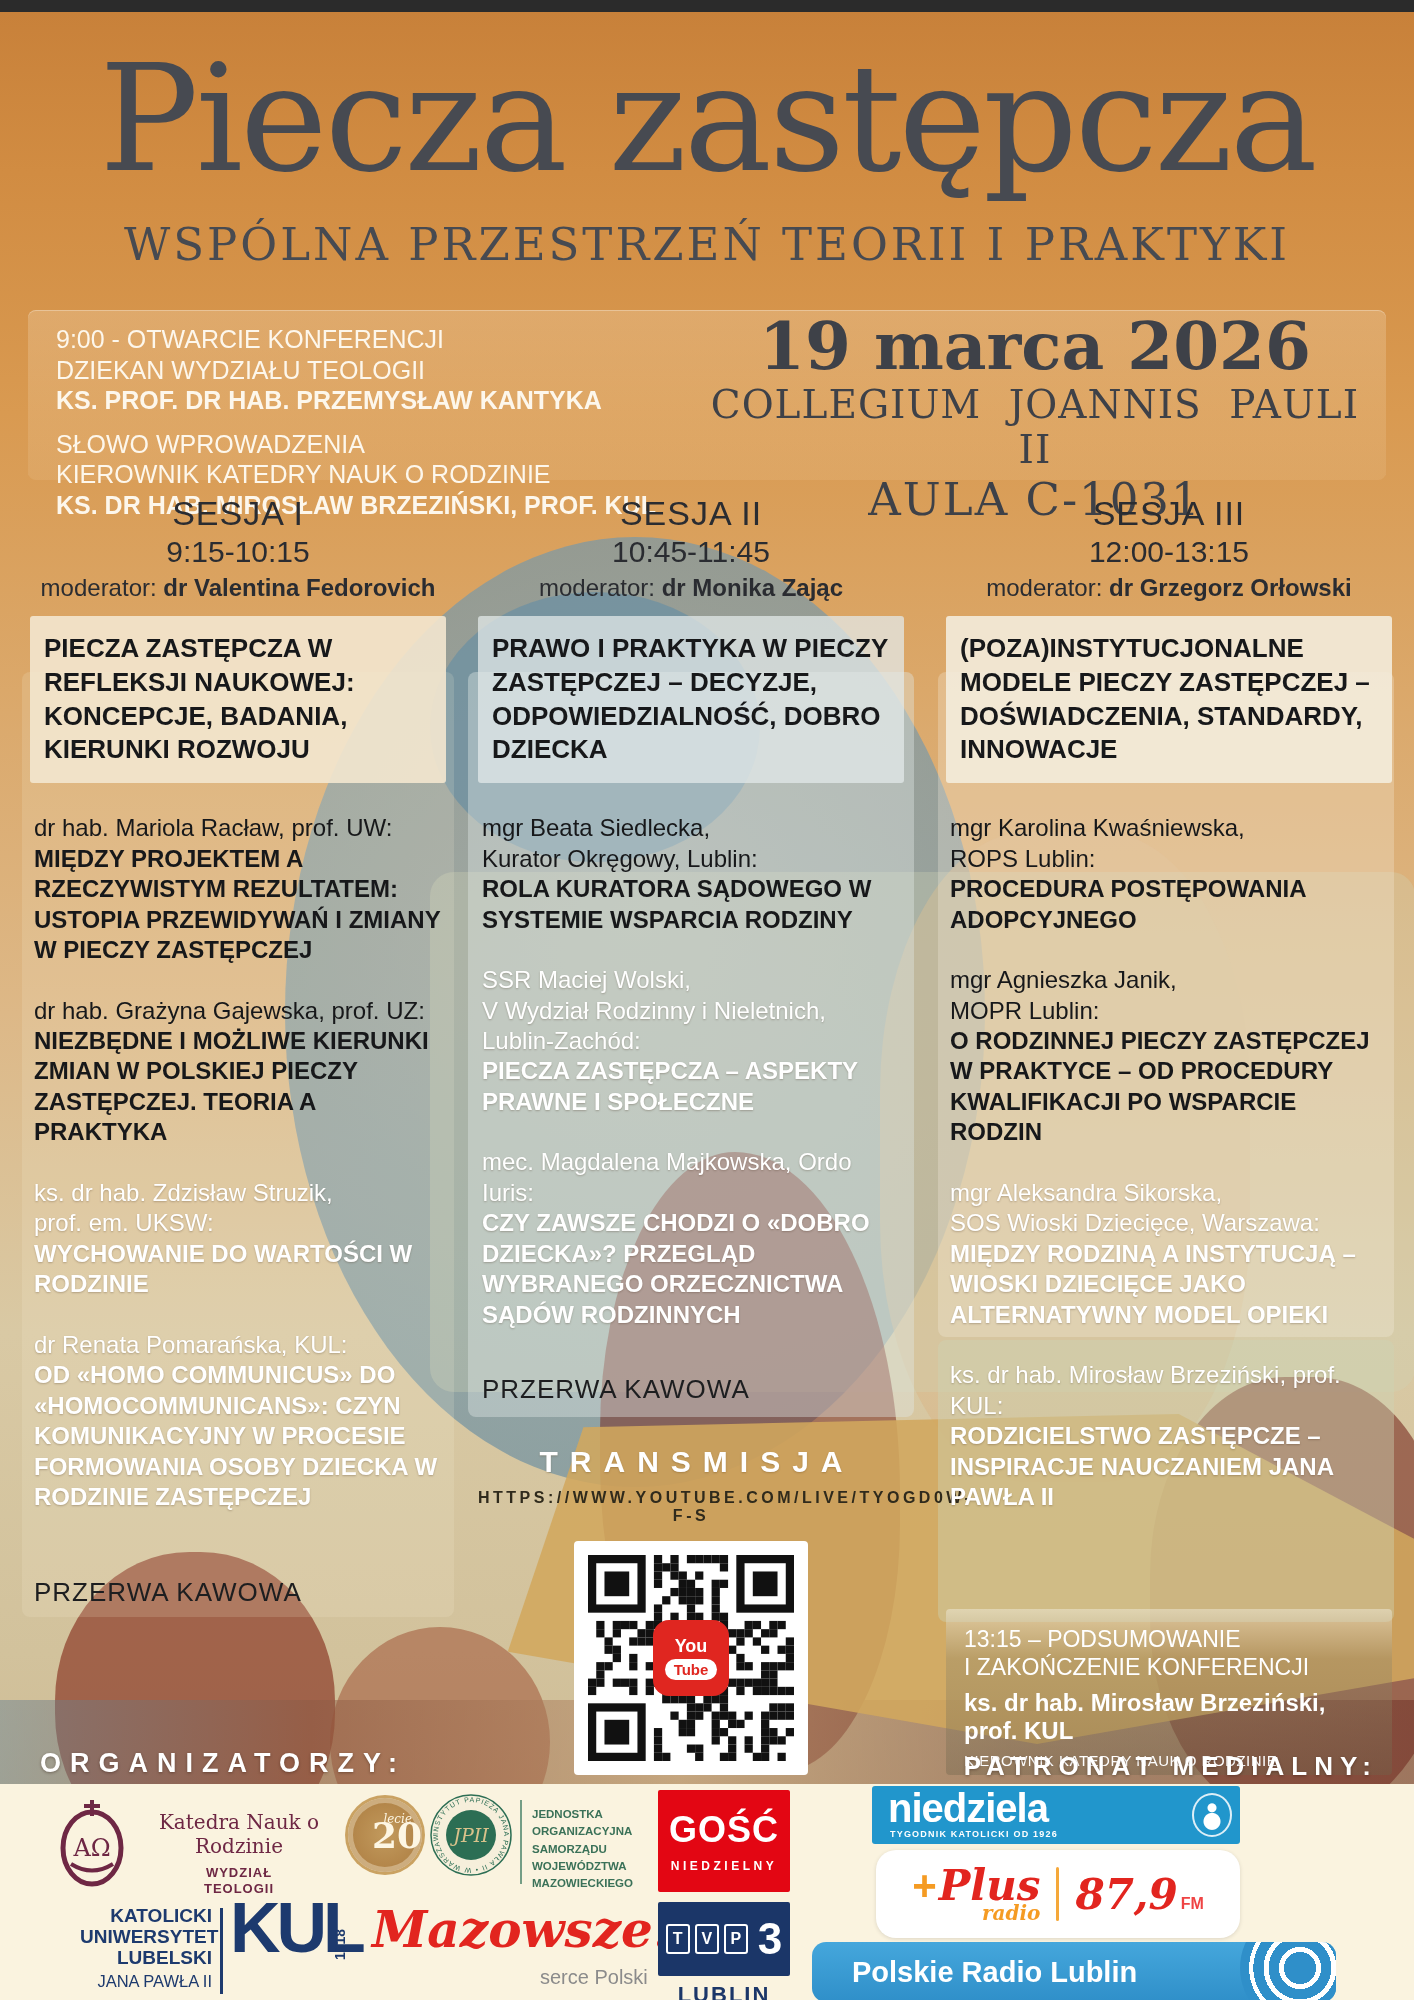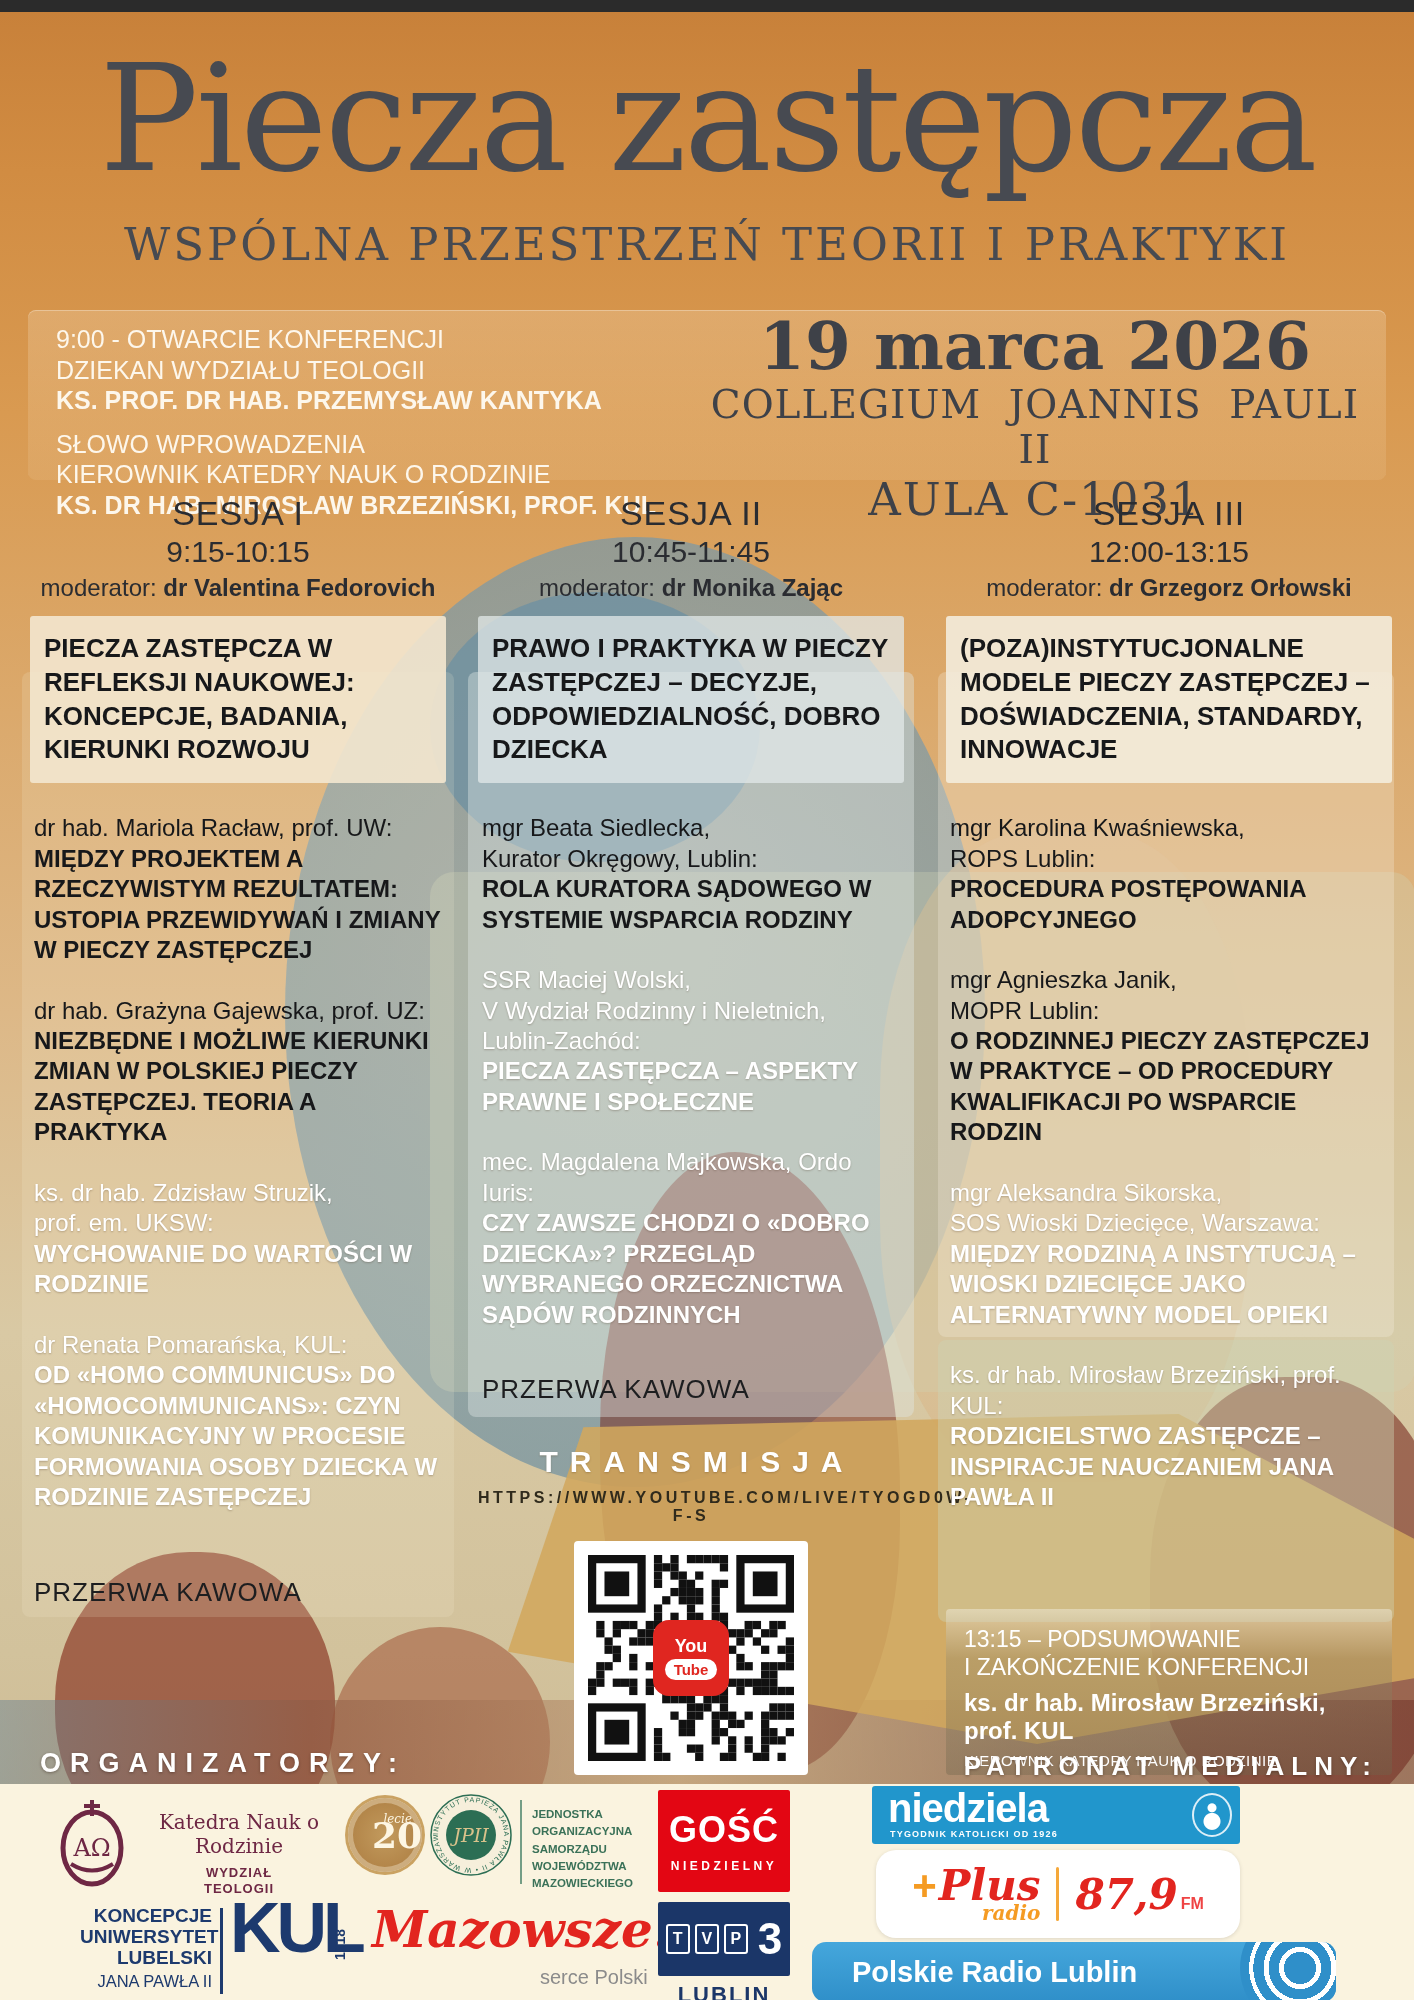--- a/index.html
+++ b/index.html
@@ -512,21 +512,21 @@
     </div>
 
     <div class="abs org-divider"></div>
     <div class="abs unit-text">JEDNOSTKA
 ORGANIZACYJNA
 SAMORZĄDU
 WOJEWÓDZTWA
 MAZOWIECKIEGO</div>
 
     <div class="abs kul-names">
-      <div class="l">KONCEPCJE</div>
+      <div class="l">KATOLICKI</div>
       <div class="l">UNIWERSYTET</div>
       <div class="l">LUBELSKI</div>
       <div class="l4">JANA PAWŁA II</div>
     </div>
     <div class="abs kul-divider"></div>
     <div class="abs kul-abbr">KUL</div>
     <div class="abs kul-year">1918</div>
 
     <div class="abs mazowsze-name">Mazowsze.</div>
     <div class="abs mazowsze-tag">serce Polski</div>

